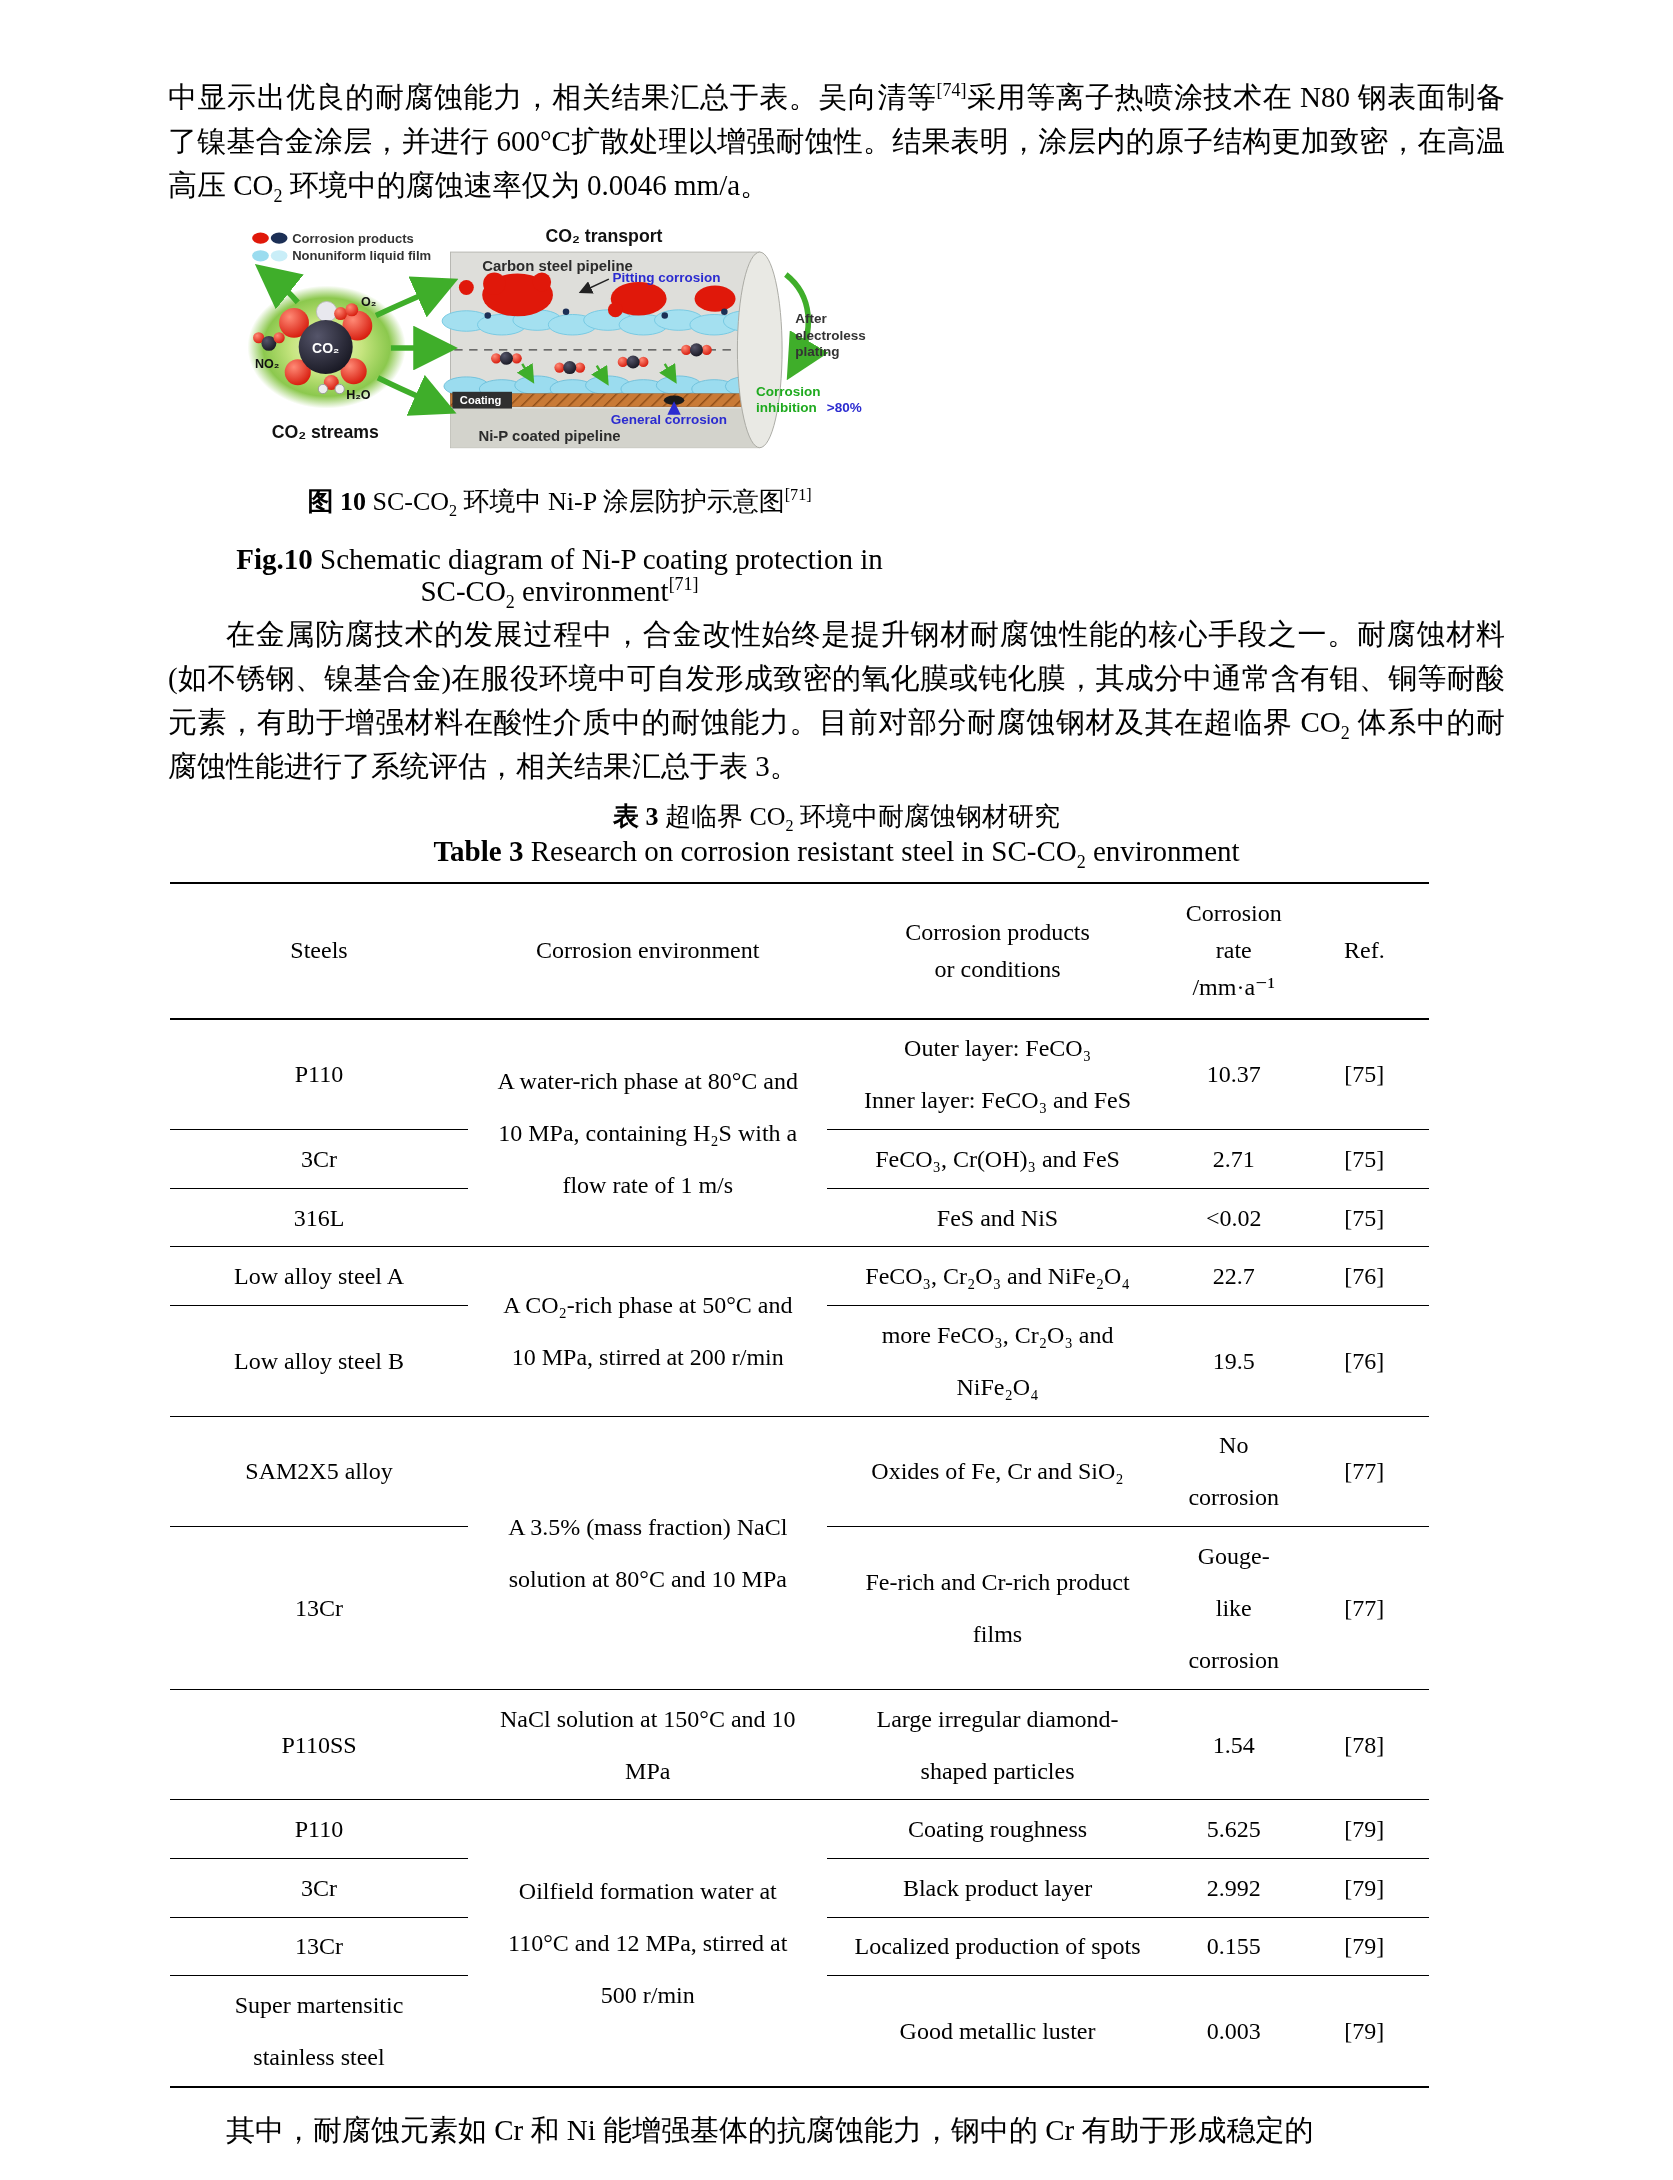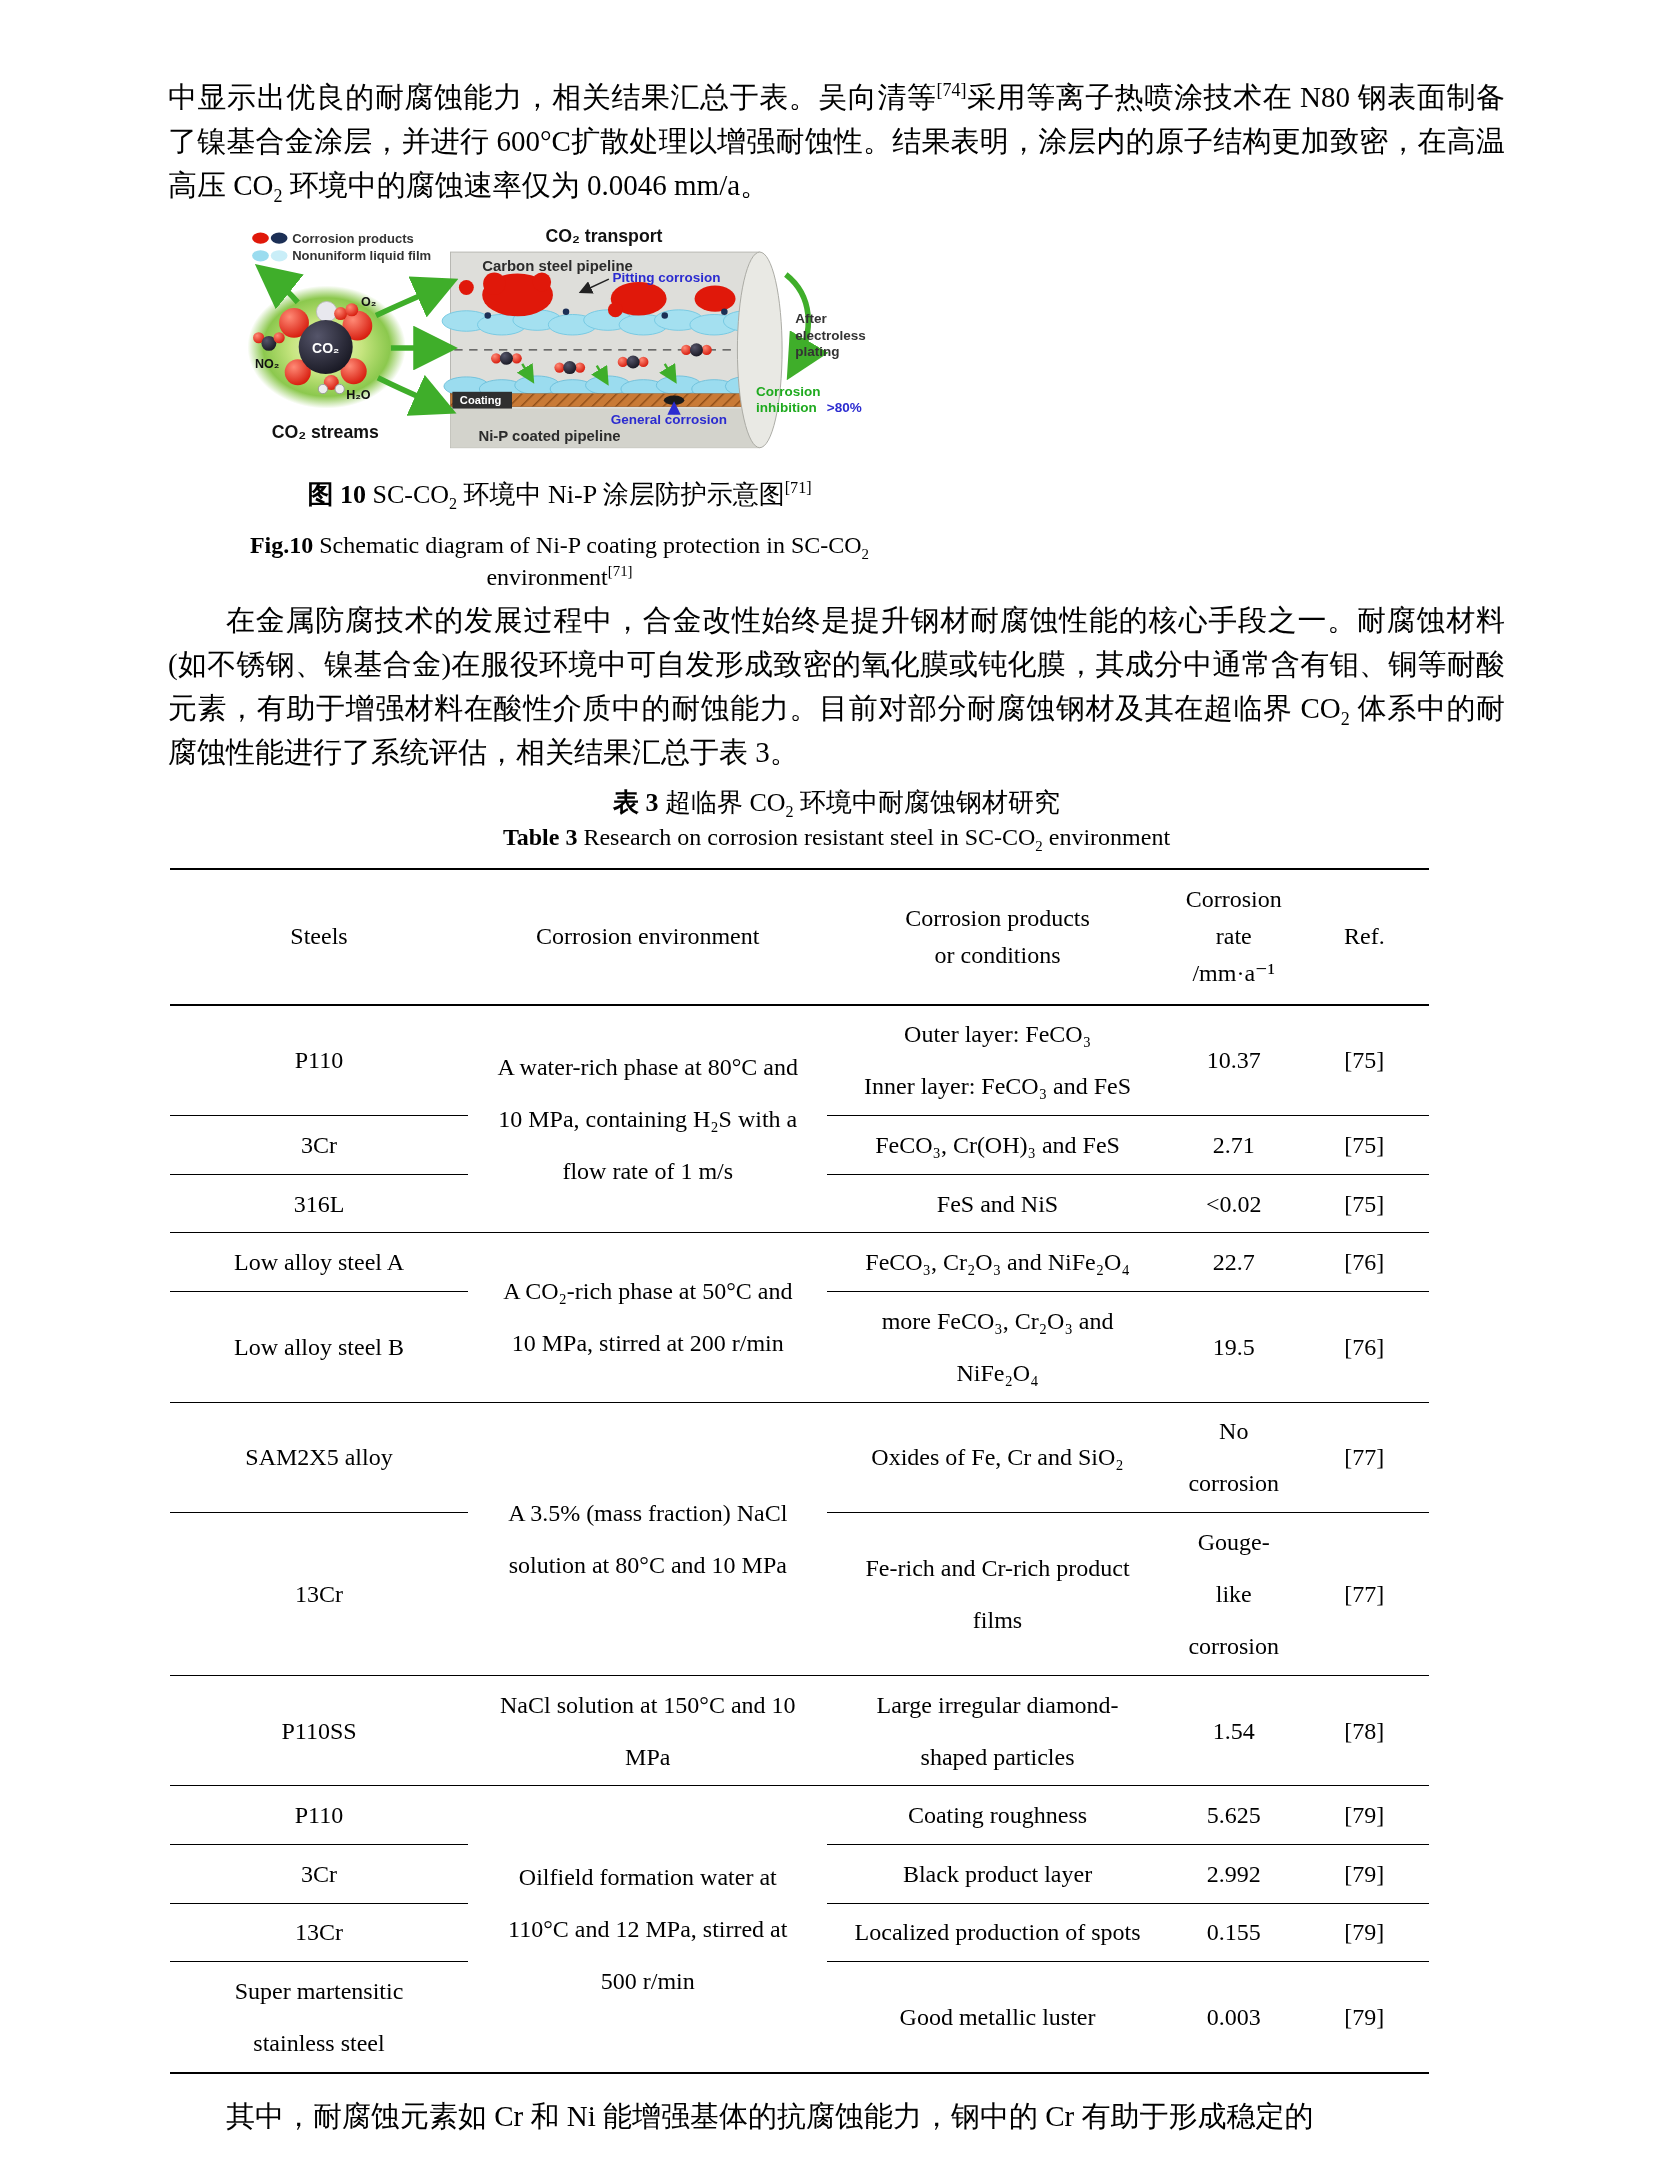--- a/index.html
+++ b/index.html
@@ -9,22 +9,22 @@
     font-family:"Liberation Serif","DejaVu Serif",serif; color:#000;
   }
   .content { padding:75px 168px 0 168px; }
   .para { font-size:29px; line-height:44px; text-align:justify; }
   .para.indent { text-indent:58px; }
   sup { font-size:0.62em; vertical-align:super; line-height:0; }
   sub { font-size:0.62em; vertical-align:sub; line-height:0; }
   b { font-weight:bold; }
 
   .figure-block { width:653px; margin:18.6px 0 0 65px; text-align:center; }
-  .cap { font-size:26px; line-height:32px; margin-top:18px; }
-  .cap.en { font-size:24px; }
+  .cap { font-size:26px; line-height:32px; margin-top:25px; }
+  .cap.en { font-size:29px; }
   .cap.center { text-align:center; width:auto; }
 
   h3.section { font-size:28px; font-weight:bold; margin-top:18.6px; }
   h3.section .sect-title { margin-left:35px; }
   .para.after-head { margin-top:5.6px; }
 
   .tabcap-zh { margin-top:13px; }
   .tabcap-en { margin-top:2px; }
 
   table.t3 {

